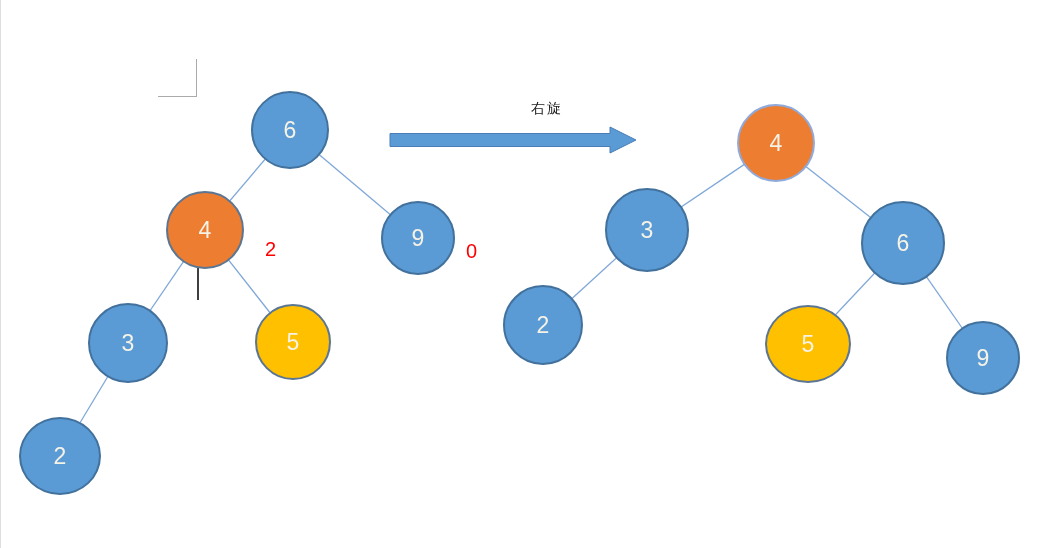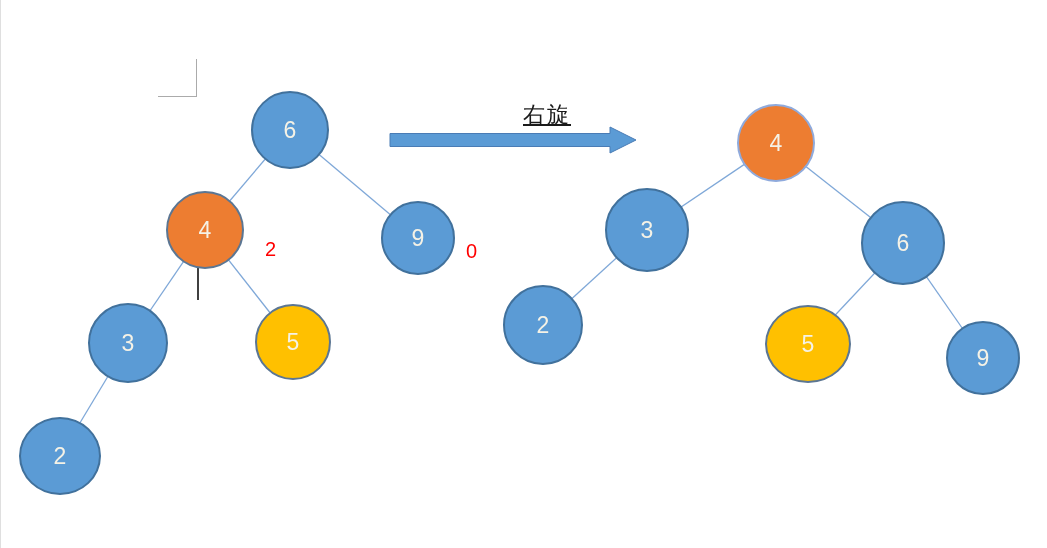--- a/index.html
+++ b/index.html
@@ -30,24 +30,23 @@
   }
   .node-blue{ background:#5B9BD5; border:2px solid #41719C; }
   .node-orange-l{ background:#ED7D31; border:2px solid #5B7693; }
   .node-orange-r{ background:#ED7D31; border:2px solid #8FAADC; }
   .node-yellow{ background:#FFC000; border:2px solid #5B7693; }
   .rotation-label{
     position:absolute;
     left:505px; top:100px;
     width:84px;
     text-align:center;
-    font-size:22px;
+    font-size:14px;
     color:#1a1a1a;
     letter-spacing:2px;
-    text-decoration:underline;
   }
   .red-num{
     position:absolute;
     font-size:20px;
     color:#FF0000;
     font-family:"Liberation Sans", sans-serif;
   }
   .red-num-left{ left:265px; top:238px; }
   .red-num-right{ left:466px; top:240px; }
 </style>

